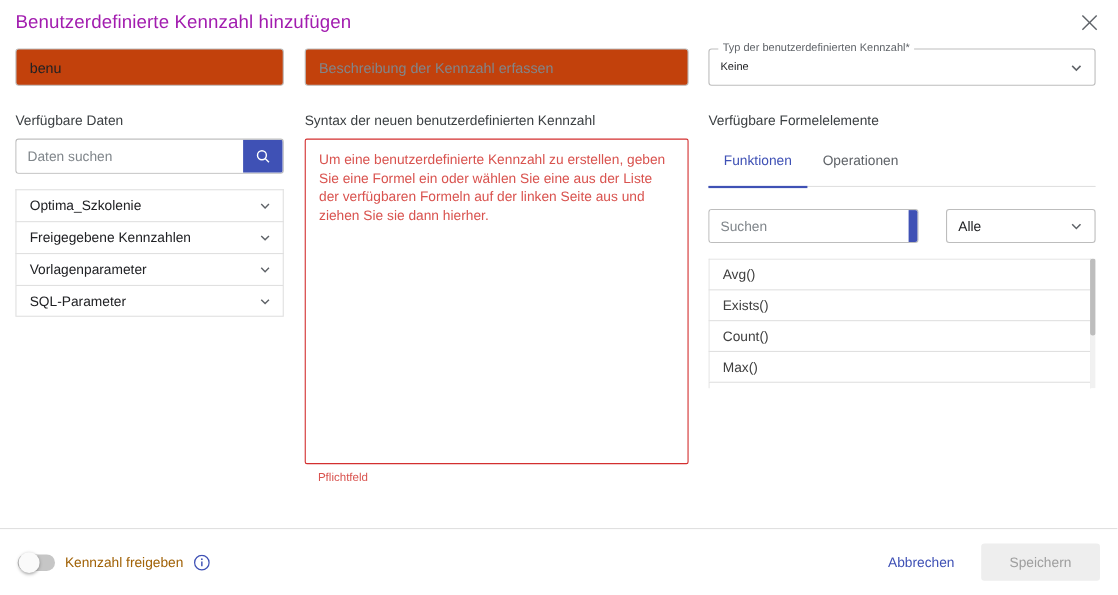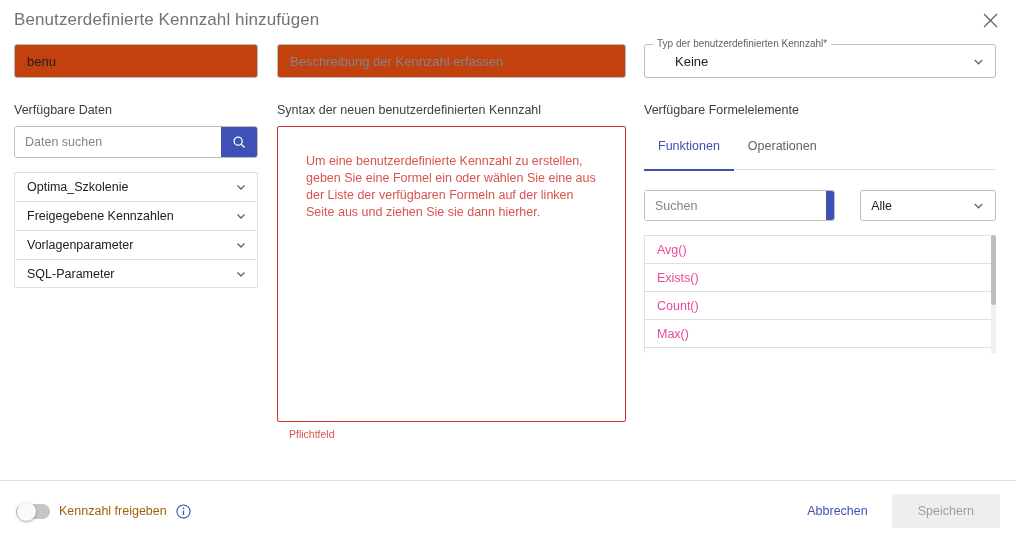--- a/index.html
+++ b/index.html
@@ -23,21 +23,21 @@
   .dialog-header {
     height: 40px;
     display: flex;
     align-items: center;
     padding: 0 12px 0 14px;
     flex: 0 0 auto;
   }
   .dialog-title {
     font-size: 17px;
     font-weight: 400;
-    color: #737373;
+    color: #a21caf;
     letter-spacing: .1px;
   }
   .close-btn {
     margin-left: auto;
     width: 28px; height: 28px;
     display: flex; align-items: center; justify-content: center;
     cursor: pointer;
     color: #5f6368;
   }
   .close-btn svg { display: block; }
@@ -92,23 +92,22 @@
   .tf-legend {
     position: absolute;
     top: -7px; left: 8px;
     background: #fff;
     padding: 0 4px;
     font-size: 10px;
     color: #5f6368;
     white-space: nowrap;
   }
   .select-value {
-    font-size: 13px;
+    font-size: 10px;
     color: #202124;
-    margin-left: 20px;
   }
   .chev {
     margin-left: auto;
     color: #5f6368;
     display: flex;
     align-items: center;
   }
 
   
   .section-label {
@@ -165,21 +164,21 @@
     border: 1px solid #d32f2f;
     border-radius: 2px;
     height: 296px;
     padding: 10px 12px;
     font-size: 12.5px;
     line-height: 17px;
     color: #d9534f;
     background: #fff;
     overflow: hidden;
   }
-  .formula-box p { margin: 16px; max-width: 315px; }
+  .formula-box p { margin: 0; max-width: 315px; }
   .err-hint {
     margin-top: 6px;
     margin-left: 12px;
     font-size: 10.5px;
     color: #d9534f;
   }
 
   
   .tabs {
     display: flex;
@@ -251,21 +250,21 @@
     width: 352px;
   }
   .fn-item {
     height: 28px;
     border: 1px solid #e0e0e0;
     border-bottom: none;
     display: flex;
     align-items: center;
     padding: 0 12px;
     font-size: 12.5px;
-    color: #ec4899;
+    color: #404040;
     background: #fff;
     cursor: pointer;
     width: 348px;
   }
   .fn-item:last-child { border-bottom: 1px solid #e0e0e0; }
   .fn-scrollbar {
     position: absolute;
     right: 0; top: 0;
     width: 5px; height: 118px;
     background: #f1f1f1;

